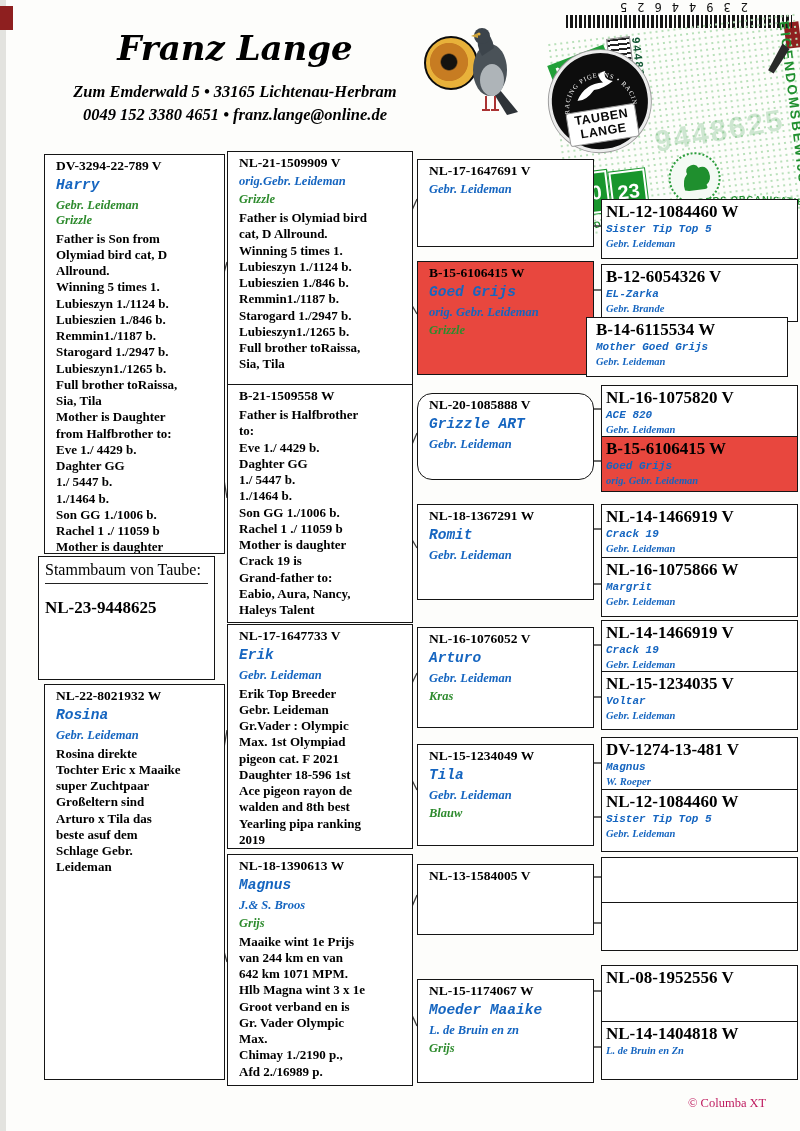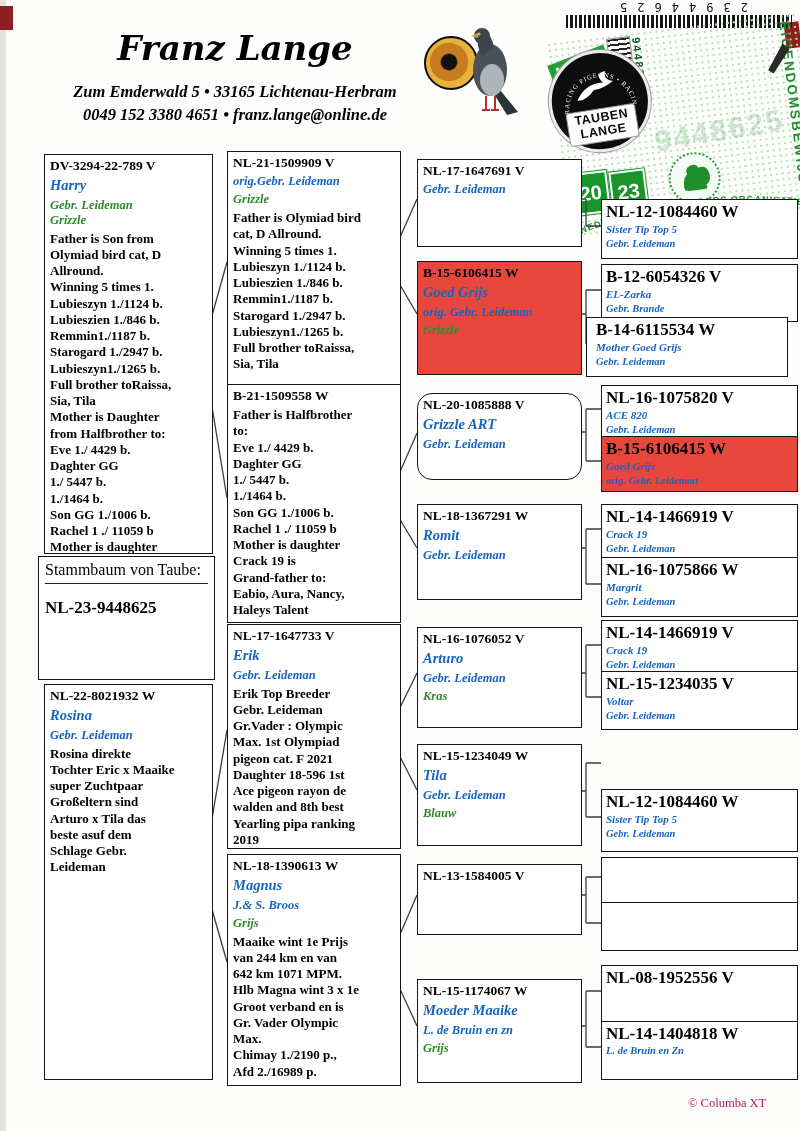--- a/index.html
+++ b/index.html
@@ -1,25 +1,25 @@
 <!DOCTYPE html>
 <html><head>
 <meta charset="utf-8">
 <style>
   html,body{margin:0;padding:0;background:#d9d9d6;}
   .page{position:relative;width:800px;height:1131px;background:#fdfdfb;overflow:hidden;
         font-family:"Liberation Serif",serif;color:#000;}
   .scan-edge{position:absolute;left:0;top:0;width:6px;height:100%;background:#e3e3df;}
 
   
-  .box{position:absolute;background:#fff;border:1.5px solid #151515;padding:3px 5px;
+  .box{position:absolute;background:#fff;border:1.5px solid #151515;padding:3px 11px;
        line-height:1.2;overflow:hidden;}
   .box div:empty{display:none;}
   .box .ring{font-weight:bold;font-size:13.5px;color:#000;}
-  .box .name{font-family:Liberation Serif, serif;font-style:italic;font-weight:bold;
+  .box .name{font-family:Liberation Mono, monospace;font-style:italic;font-weight:bold;
              color:#1565c0;font-size:14.5px;margin-top:3px;}
   .box .breeder{font-style:italic;font-weight:bold;color:#1565c0;font-size:12.5px;margin-top:3px;}
   .box .pcolor{font-style:italic;font-weight:bold;color:#2e8b2e;font-size:12.5px;margin-top:3px;white-space:pre-line;}
   .box .btext{font-weight:bold;font-size:13px;margin-top:3px;white-space:pre-line;color:#000;line-height:1.25;}
   .box.highlight{background:#e8473e;}
   .box.small{padding:2px 4px;}
   .box.small .ring{font-size:17px;}
   .box.small .name{font-size:11px;margin-top:1px;}
   .box.small .breeder{font-size:10.5px;margin-top:1px;}
 
@@ -382,20 +382,25 @@
   <div class="box small" style="left:601px;top:620px;width:187px;height:50px;">
     <div class="ring">NL-14-1466919 V</div>
     <div class="name">Crack 19</div>
     <div class="breeder">Gebr. Leideman</div>
   </div>
   <div class="box small" style="left:601px;top:671px;width:187px;height:53px;">
     <div class="ring">NL-15-1234035 V</div>
     <div class="name">Voltar</div>
     <div class="breeder">Gebr. Leideman</div>
   </div>
+  <div class="box small" style="left:601px;top:737px;width:187px;height:52px;">
+    <div class="ring">DV-1274-13-481 V</div>
+    <div class="name">Magnus</div>
+    <div class="breeder">W. Roeper</div>
+  </div>
   <div class="box small" style="left:601px;top:789px;width:187px;height:57px;">
     <div class="ring">NL-12-1084460 W</div>
     <div class="name">Sister Tip Top 5</div>
     <div class="breeder">Gebr. Leideman</div>
   </div>
   <div class="box small" style="left:601px;top:857px;width:187px;height:41px;"></div>
   <div class="box small" style="left:601px;top:902px;width:187px;height:43px;"></div>
   <div class="box small" style="left:601px;top:965px;width:187px;height:52px;">
     <div class="ring">NL-08-1952556 V</div>
   </div>

